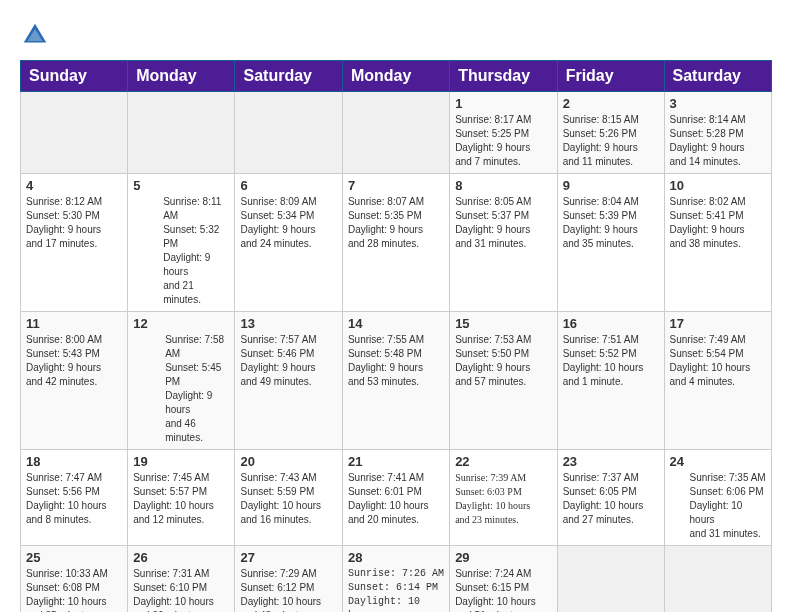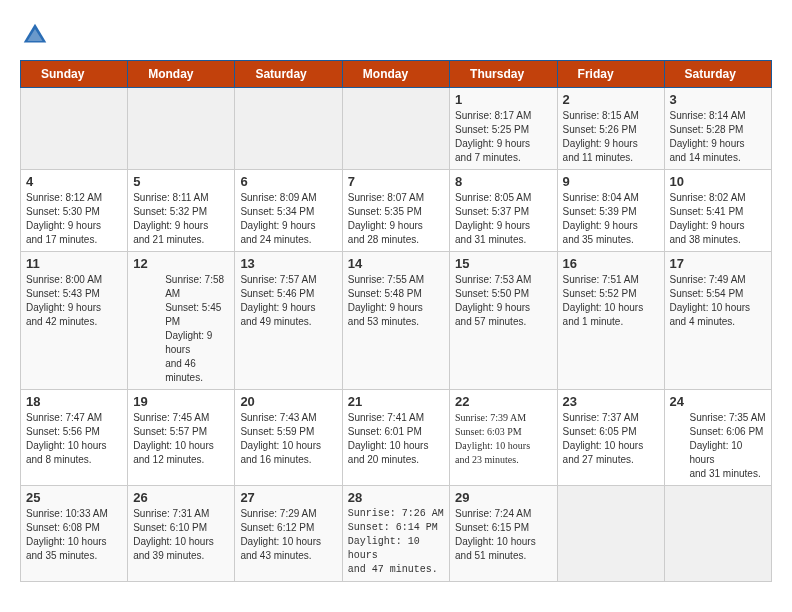--- a/index.html
+++ b/index.html
@@ -43,25 +43,25 @@
     .location {
       font-size: 16px;
       color: #555;
     }
     table {
       width: 100%;
       border-collapse: collapse;
       font-size: 11px;
     }
     thead tr th {
-      background-color: #c2410c;
+      background-color: #4c1d95;
       color: #fff;
-      padding: 6px 20px;
+      padding: 6px 8px;
       text-align: left;
-      font-size: 12px;
+      font-size: 16px;
       font-weight: bold;
       border: 1px solid #1a5a9a;
     }
     tbody tr td {
       vertical-align: top;
       padding: 4px 5px;
       border: 1px solid #ccc;
       width: 108px;
       height: 80px;
       background: #fff;
@@ -147,21 +147,21 @@
       <tr>
         <td>
           <div class="day-number">4</div>
           <div class="day-info" style="white-space: pre-line;">Sunrise: 8:12 AM
 Sunset: 5:30 PM
 Daylight: 9 hours
 and 17 minutes.</div>
         </td>
         <td>
           <div class="day-number">5</div>
-          <div class="day-info" style="white-space: pre-line;">Sunrise: 8:11 AM
+          <div class="day-info" style="white-space: pre-line; margin-left: 30px;">Sunrise: 8:11 AM
 Sunset: 5:32 PM
 Daylight: 9 hours
 and 21 minutes.</div>
         </td>
         <td>
           <div class="day-number">6</div>
           <div class="day-info" style="white-space: pre-line;">Sunrise: 8:09 AM
 Sunset: 5:34 PM
 Daylight: 9 hours
 and 24 minutes.</div>

